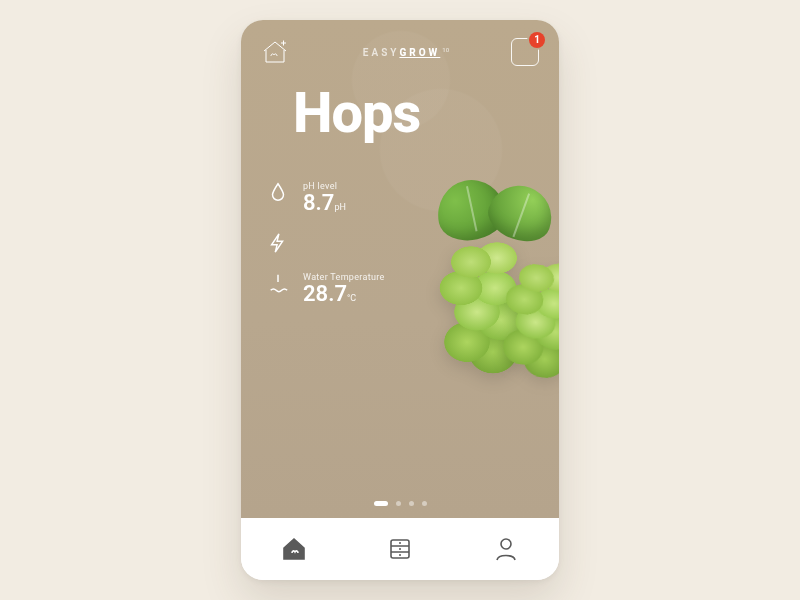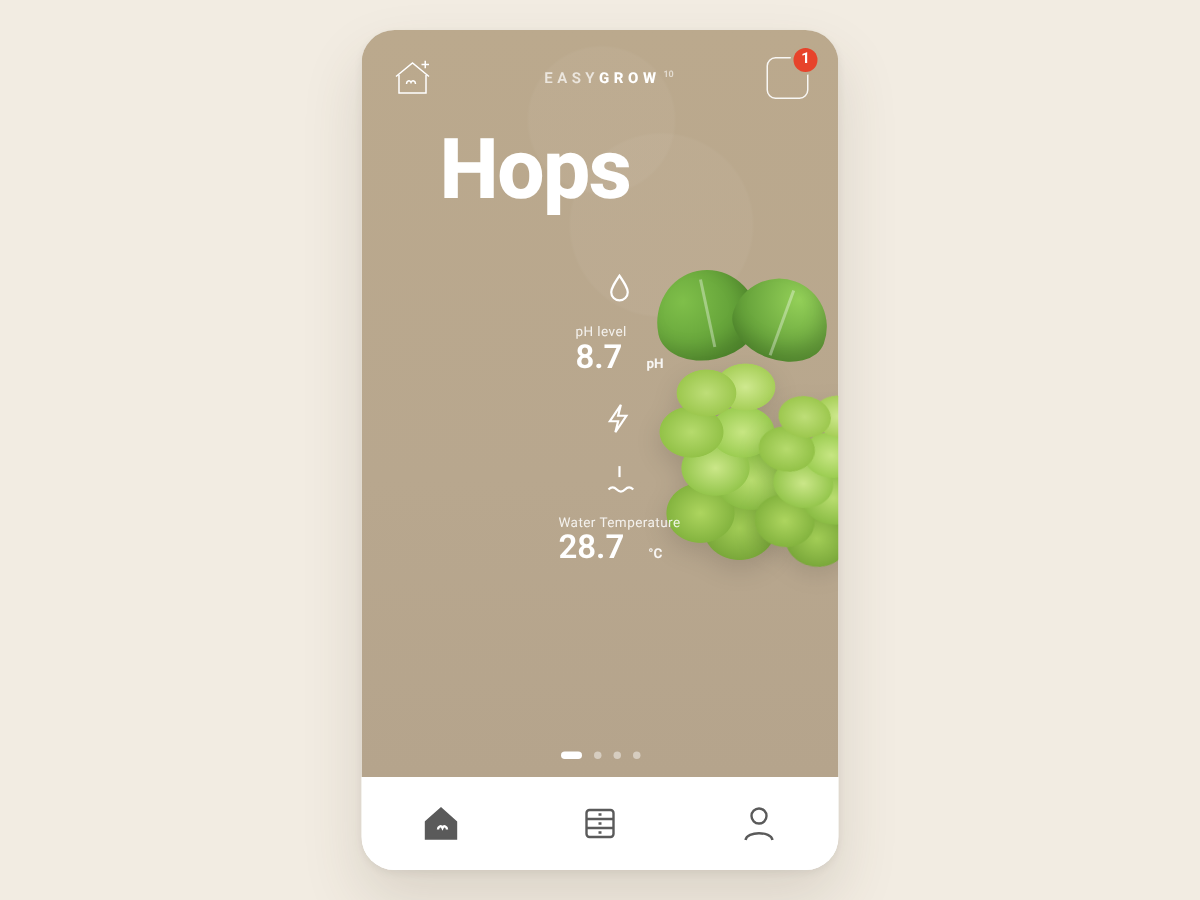--- a/index.html
+++ b/index.html
@@ -47,21 +47,21 @@
     display: flex; align-items: center; justify-content: center;
     color: #fff;
     cursor: pointer;
   }
   .logo {
     font-size: 10px; letter-spacing: 3px; font-weight: 600;
     color: rgba(255,255,255,0.85);
     position: relative;
   }
   .logo .easy { color: rgba(255,255,255,0.7); padding-left: 12px; }
-  .logo .grow { color: #fff; font-weight: 800; }
+  .logo .grow { color: #fff; font-weight: 800; text-decoration: underline; }
   .logo sup { font-size: 6px; letter-spacing: 0; margin-left: 2px; opacity: .7; vertical-align: super; }
   .notif {
     width: 28px; height: 28px;
     border: 1.6px solid rgba(255,255,255,0.9);
     border-radius: 6px;
     position: relative;
     cursor: pointer;
   }
   .notif .badge {
     position: absolute; top: -7px; right: -7px;
@@ -115,36 +115,36 @@
     left: 76px; top: 60px; transform: scale(0.88) rotate(8deg);
     filter: drop-shadow(0 6px 8px rgba(0,0,0,0.1));
   }
   .metrics {
     position: relative;
     margin-top: 35px;
     padding-left: 26px;
     display: flex; flex-direction: column; gap: 18px;
   }
   .metric {
-    display: flex; align-items: center; gap: 14px; flex-direction: column;
+    display: flex; align-items: flex-start; gap: 14px;
   }
   .metric .micon {
     width: 22px; height: 22px; flex: 0 0 22px;
     display: flex; align-items: center; justify-content: center;
   }
   .metric .micon svg { width: 22px; height: 22px; stroke: #fff; stroke-width: 1.6; fill: none; }
   .metric .mtext .mlabel {
     font-size: 9px; letter-spacing: .3px;
     color: rgba(255,255,255,0.85);
   }
   .metric .mtext .mval {
     font-size: 22px; font-weight: 600; line-height: 1.05;
   }
   .metric .mtext .munit {
-    font-size: 9px; font-weight: 700; margin-left: 16px;
+    font-size: 9px; font-weight: 400; margin-left: 0;
     color: rgba(255,255,255,0.9);
   }
   .dots {
     position: absolute; bottom: 12px; left: 0; right: 0;
     display: flex; gap: 8px; justify-content: center;
   }
   .dots .dot {
     width: 5px; height: 5px; border-radius: 999px;
     background: rgba(255,255,255,0.45);
     cursor: pointer;

